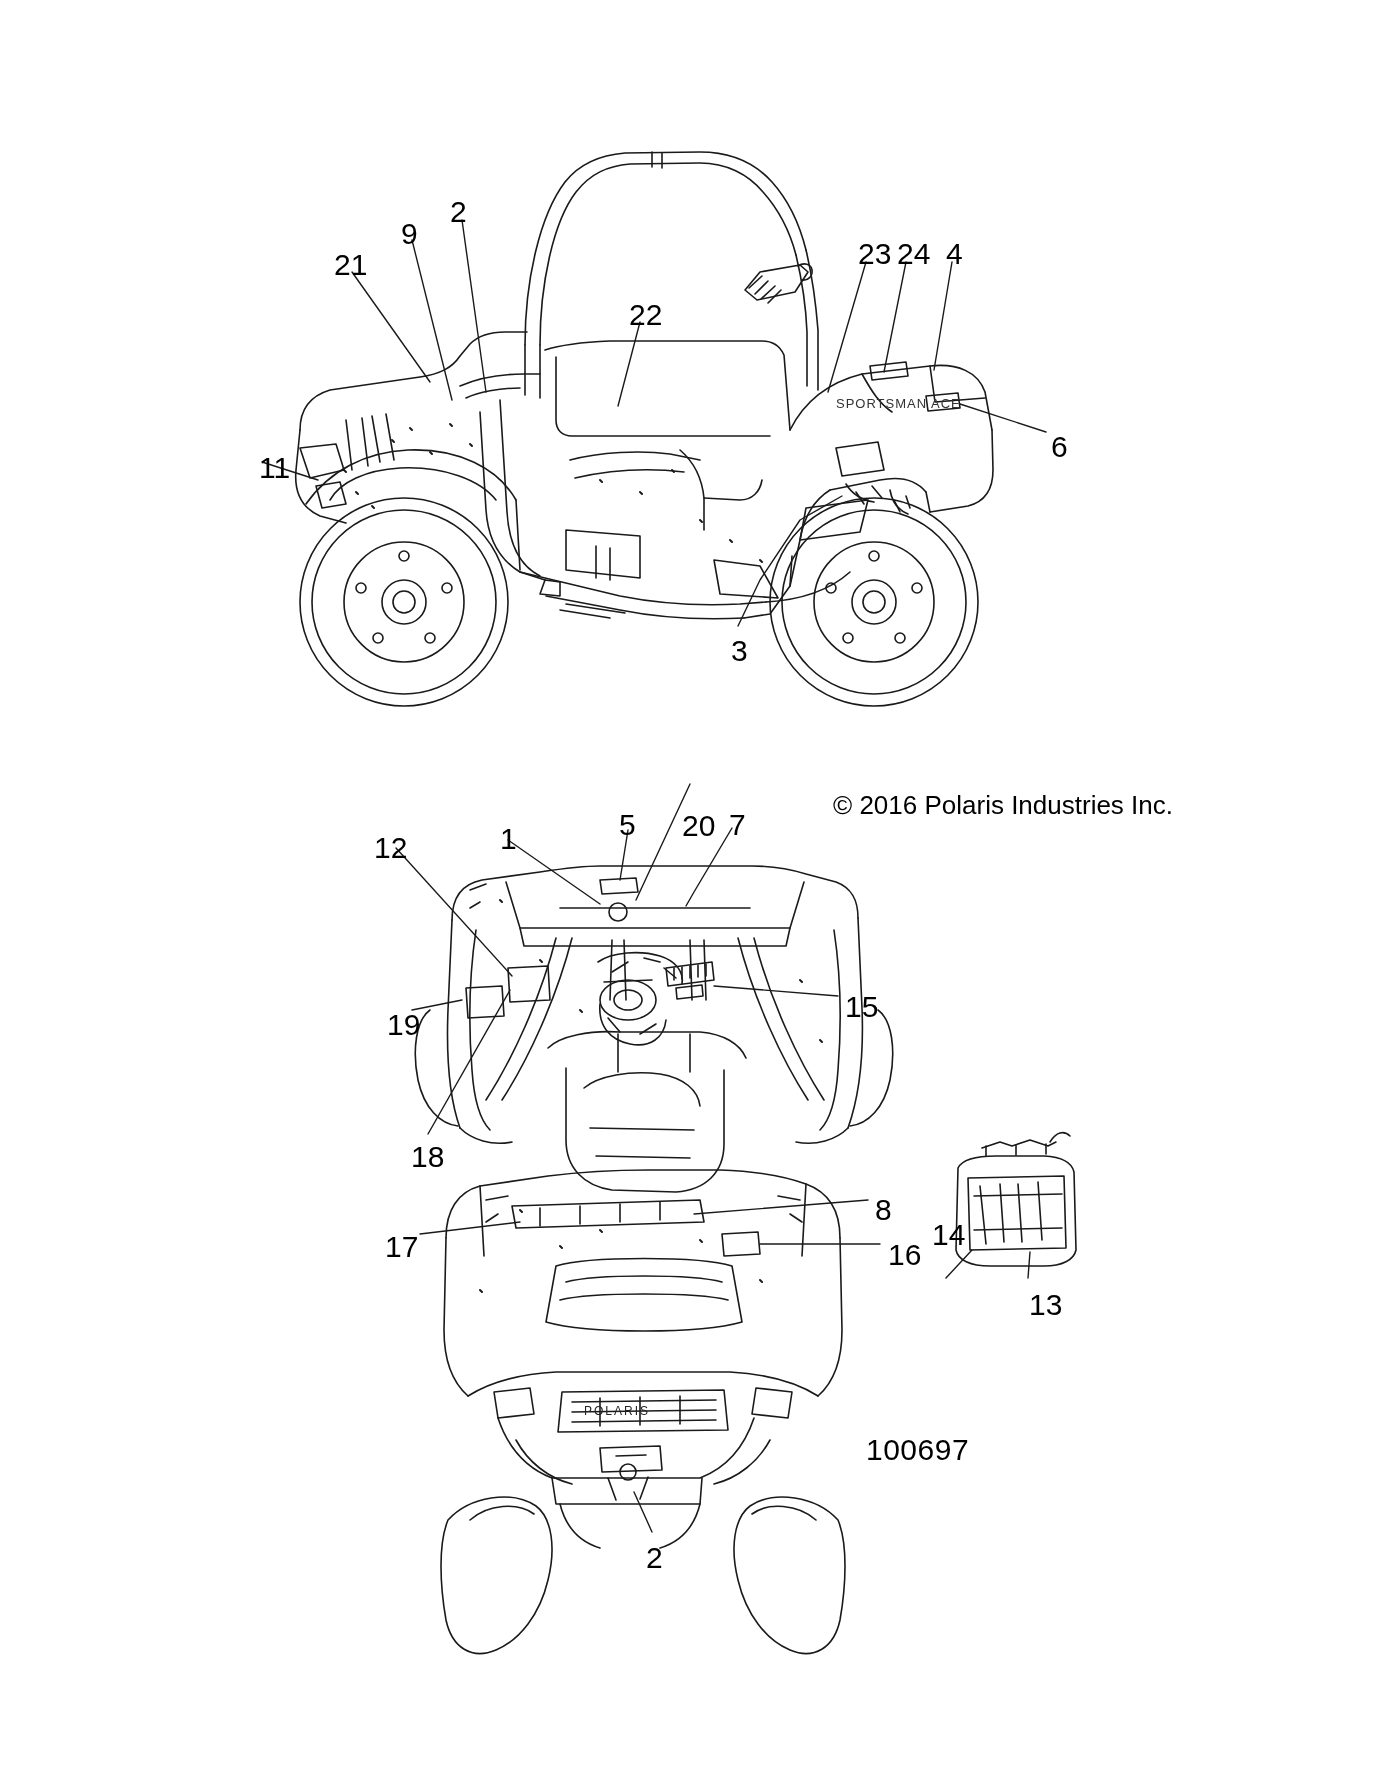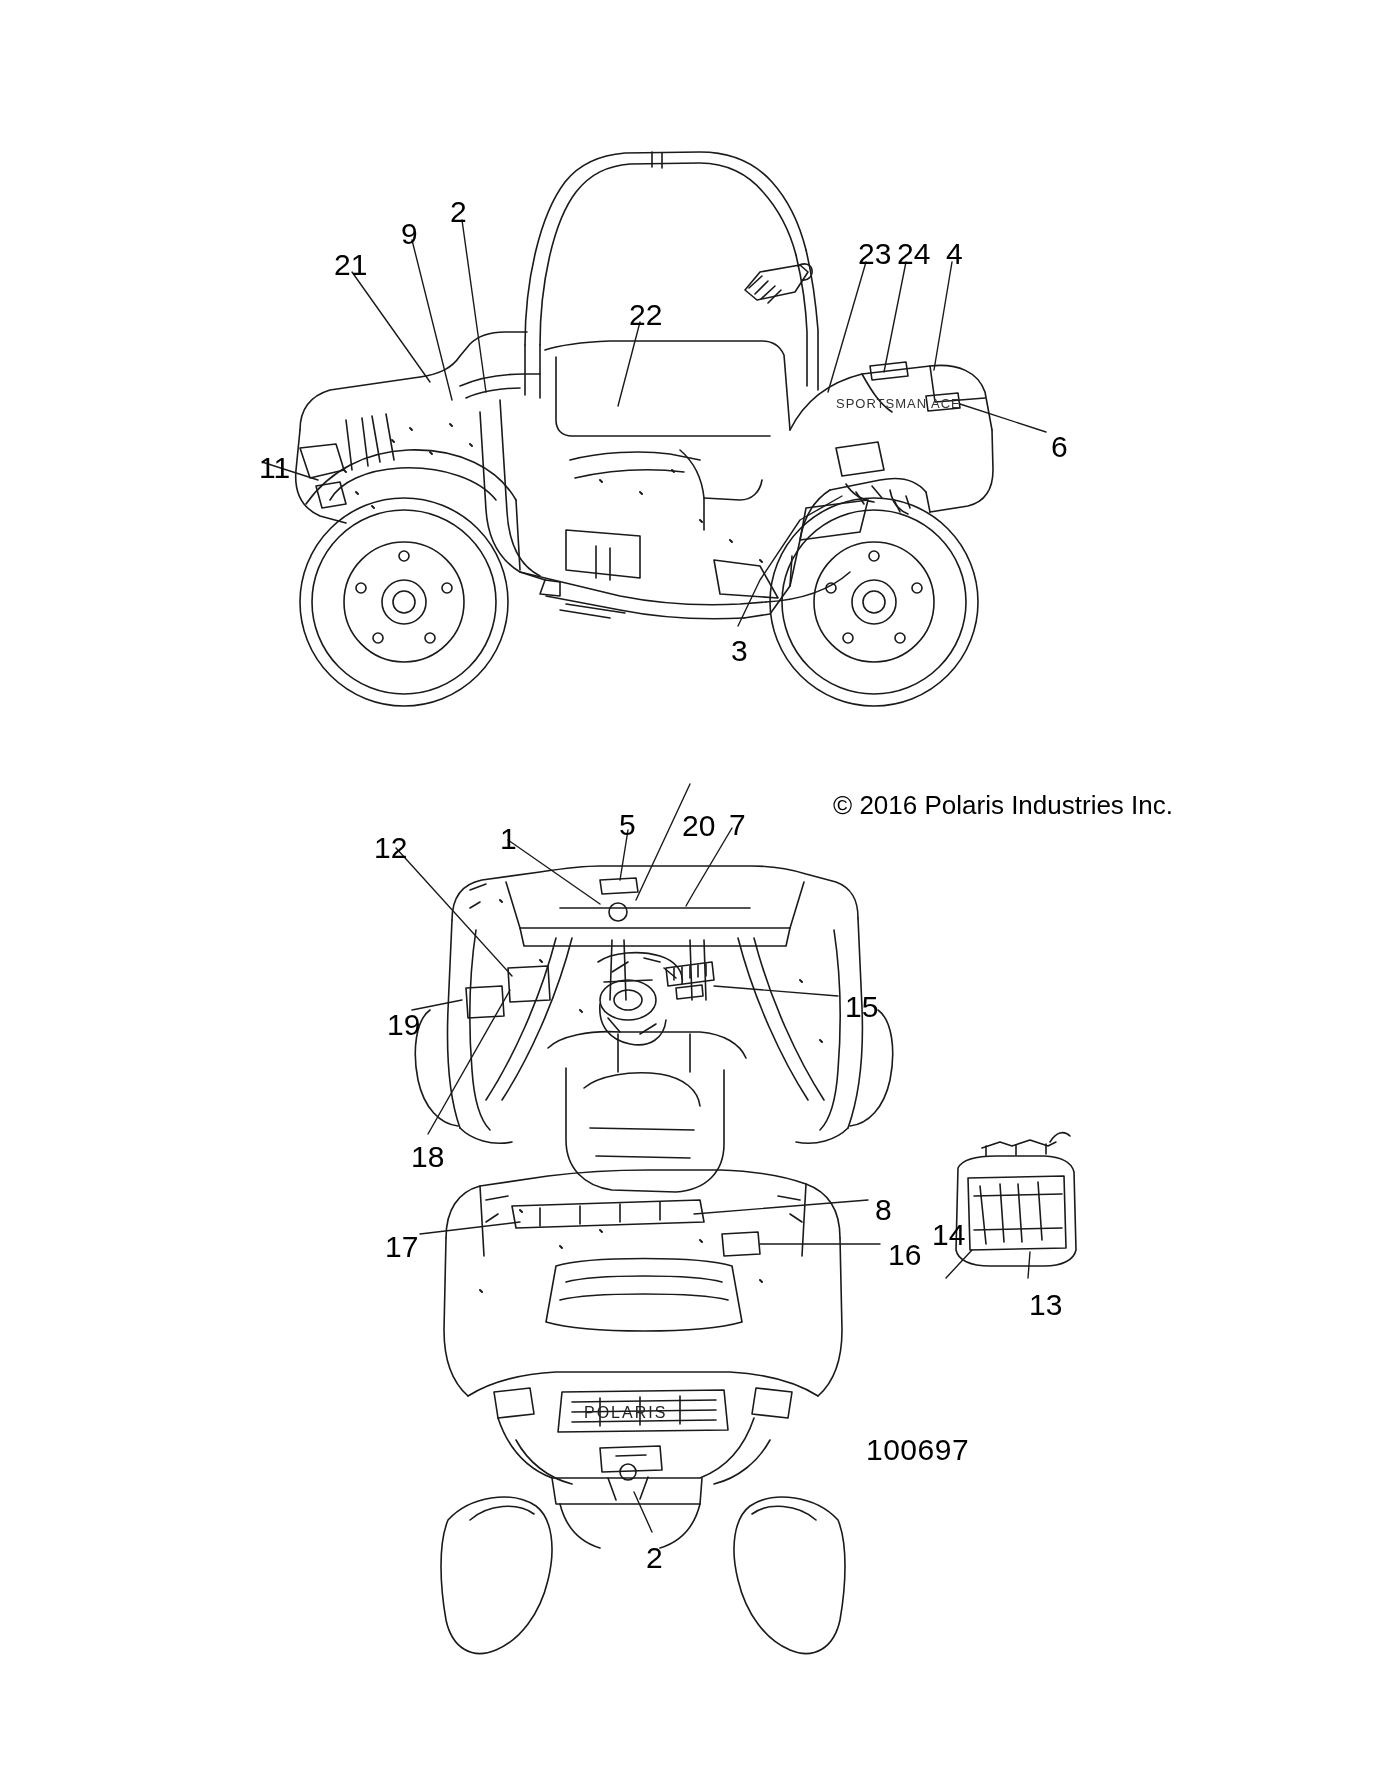--- a/index.html
+++ b/index.html
@@ -297,21 +297,21 @@
         <path d="M420 1234 L520 1222"></path>
         <path d="M880 1244 L760 1244"></path>
         <path d="M946 1278 L972 1250"></path>
         <path d="M1028 1278 L1030 1252"></path>
         <path d="M652 1532 L634 1492"></path>
       </g>
     </g>
   </svg>
 
   <div class="brand-text" style="left:836px; top:396px;">SPORTSMAN ACE</div>
-  <div class="badge-text" style="left:584px; top:1404px; font-size:16px; letter-spacing:2px;">POLARIS</div>
+  <div class="badge-text" style="left:584px; top:1404px; font-size:12px; letter-spacing:2px;">POLARIS</div>
 
   <div class="callout" style="left:334px; top:250px;">21</div>
   <div class="callout" style="left:401px; top:219px;">9</div>
   <div class="callout" style="left:450px; top:197px;">2</div>
   <div class="callout" style="left:629px; top:300px;">22</div>
   <div class="callout" style="left:858px; top:239px;text-align:right;">23</div>
   <div class="callout" style="left:897px; top:239px;">24</div>
   <div class="callout" style="left:946px; top:239px;">4</div>
   <div class="callout" style="left:1051px; top:432px;">6</div>
   <div class="callout" style="left:228px; top:453px;margin-left:31px;">11</div>

